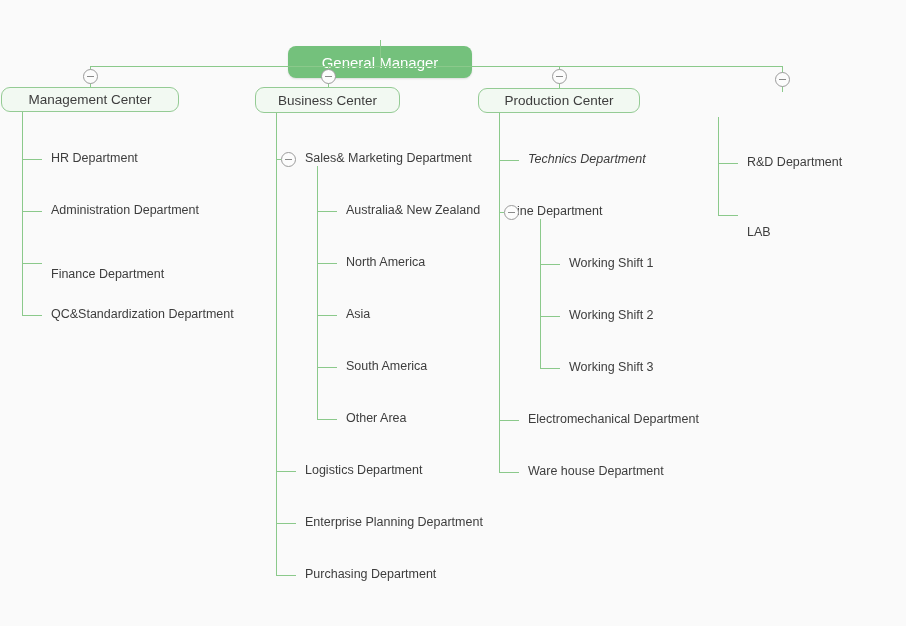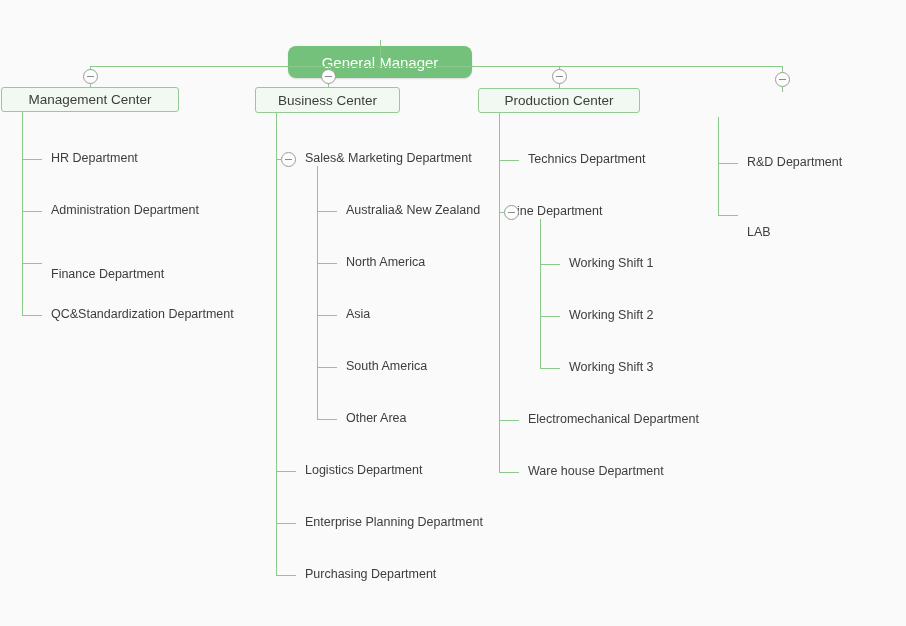--- a/index.html
+++ b/index.html
@@ -20,21 +20,21 @@
     border-radius:8px;
     display:flex; align-items:center; justify-content:center;
     font-size:15px;
     box-shadow:0 1px 2px rgba(0,0,0,0.12);
     cursor:default;
   }
   .center-box {
     position:absolute;
     background:var(--box-bg,#f2f9f2);
     border:1px solid var(--box-border,#94cb94);
-    border-radius:3px;
+    border-radius:9px;
     box-sizing:border-box;
     display:flex; align-items:center; justify-content:center;
     font-size:13.5px;
     color:var(--text,#3d3d3d);
     cursor:default;
   }
   .line {
     position:absolute;
     background:var(--line,#8bc98b);
   }
@@ -104,21 +104,21 @@
     <div class="leaf-label" style="left: 305px; top: 462px;">Logistics Department</div>
     <div class="line" style="left: 276px; top: 523px; width: 20px; height: 1px;"></div>
     <div class="leaf-label" style="left: 305px; top: 514px;">Enterprise Planning Department</div>
     <div class="line" style="left: 276px; top: 575px; width: 20px; height: 1px;"></div>
     <div class="leaf-label" style="left: 305px; top: 566px;">Purchasing Department</div>
     <div class="line" style="left: 276px; top: 113px; width: 1px; height: 462px;"></div>
     <div class="line" style="left: 559px; top: 66px; width: 1px; height: 22px;"></div>
     <div class="collapse-btn" style="left: 552px; top: 69px;"></div>
     <div class="center-box" style="left: 478px; top: 88px; width: 162px; height: 25px;">Production Center</div>
     <div class="line" style="left: 499px; top: 160px; width: 20px; height: 1px;"></div>
-    <div class="leaf-label" style="left: 528px; top: 151px;">Technics Department</div>
+    <div class="leaf-label" style="left: 528px; top: 151px; font-style: italic;">Technics Department</div>
     <div class="line" style="left: 499px; top: 212px; width: 5px; height: 1px;"></div>
     <div class="collapse-btn" style="left: 504px; top: 205px;"></div>
     <div class="leaf-label" style="left: 510px; top: 203px;">Line Department</div>
     <div class="line" style="left: 540px; top: 264px; width: 20px; height: 1px;"></div>
     <div class="leaf-label" style="left: 569px; top: 255px;">Working Shift 1</div>
     <div class="line" style="left: 540px; top: 316px; width: 20px; height: 1px;"></div>
     <div class="leaf-label" style="left: 569px; top: 307px;">Working Shift 2</div>
     <div class="line" style="left: 540px; top: 368px; width: 20px; height: 1px;"></div>
     <div class="leaf-label" style="left: 569px; top: 359px;">Working Shift 3</div>
     <div class="line" style="left: 540px; top: 219px; width: 1px; height: 149px;"></div>

